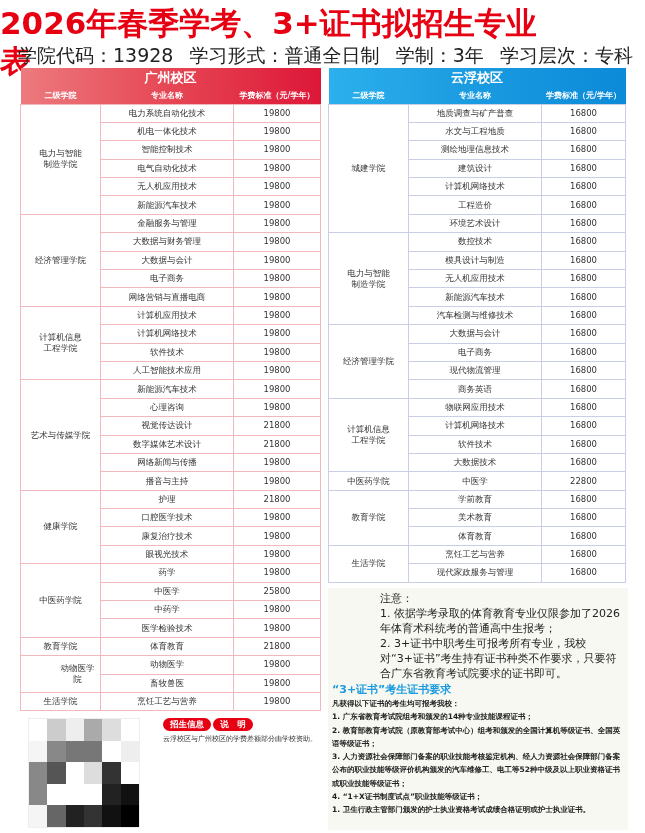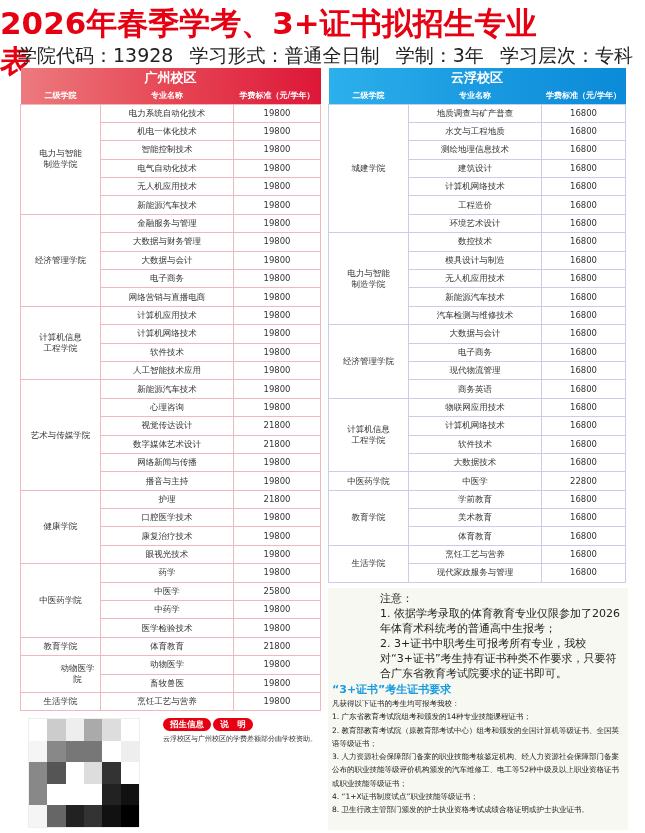--- a/index.html
+++ b/index.html
@@ -23,21 +23,21 @@
   .r2 { width: 133px; }
   .r3 { width: 84px; }
   .blur { position: absolute; left: 28px; top: 718px; width: 112px; height: 110px; border: 1px solid #eee; display: grid; grid-template-columns: repeat(6, 1fr); grid-template-rows: repeat(5, 1fr); }
   .blur div { }
   .info { position: absolute; left: 163px; top: 718px; width: 160px; font-size: 7px; line-height: 12px; color: #333; }
   .pill { display: inline-block; background: #e60012; color: #fff; font-weight: bold; font-size: 8.5px; padding: 0 7px; border-radius: 7px; line-height: 13px; margin-bottom: 2px; }
   .info p { margin-bottom: 12px; }
   .notes { position: absolute; left: 328px; top: 588px; width: 300px; height: 242px; background: #f8f8f2; padding: 3px 4px; }
   .notes .n { font-size: 11px; line-height: 15px; color: #222; margin-left: 48px; }
   .notes .cert-title { font-size: 11px; font-weight: bold; color: #1a9be0; line-height: 15px; margin-top: 1px; }
-  .notes .c { font-size: 7.5px; line-height: 13.3px; color: #222; }
+  .notes .c { font-size: 7.5px; line-height: 13.3px; color: #222; font-weight: bold; }
 </style>
 </head>
 <body>
 
 <div class="title">2026年春季学考、3+证书拟招生专业表</div>
 <div class="meta">
   <span>学院代码：13928</span>
   <span>学习形式：普通全日制</span>
   <span>学制：3年</span>
   <span>学习层次：专科</span>
@@ -381,14 +381,14 @@
 <div class="notes">
   <div class="n">注意：</div>
   <div class="n">1. 依据学考录取的体育教育专业仅限参加了2026年体育术科统考的普通高中生报考；</div>
   <div class="n">2. 3+证书中职考生可报考所有专业，我校对“3+证书”考生持有证书种类不作要求，只要符合广东省教育考试院要求的证书即可。</div>
   <div class="cert-title">“3+证书”考生证书要求</div>
   <div class="c">凡获得以下证书的考生均可报考我校：</div>
   <div class="c">1. 广东省教育考试院组考和颁发的14种专业技能课程证书；</div>
   <div class="c">2. 教育部教育考试院（原教育部考试中心）组考和颁发的全国计算机等级证书、全国英语等级证书；</div>
   <div class="c">3. 人力资源社会保障部门备案的职业技能考核鉴定机构、经人力资源社会保障部门备案公布的职业技能等级评价机构颁发的汽车维修工、电工等52种中级及以上职业资格证书或职业技能等级证书；</div>
   <div class="c">4. “1+X证书制度试点”职业技能等级证书；</div>
-  <div class="c">8. 卫生行政主管部门颁发的护士执业资格考试成绩合格证明或护士执业证书。</div>
+  <div class="c">1. 卫生行政主管部门颁发的护士执业资格考试成绩合格证明或护士执业证书。</div>
 </div>
 
 </body></html>

